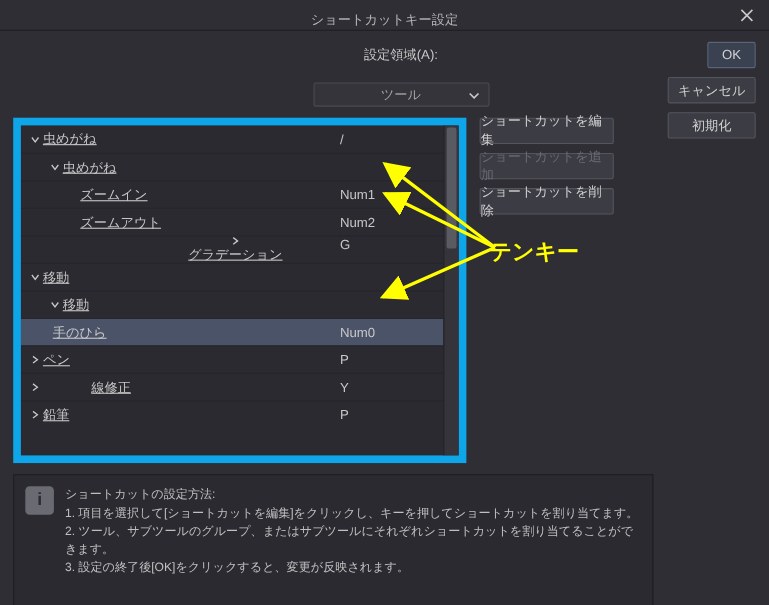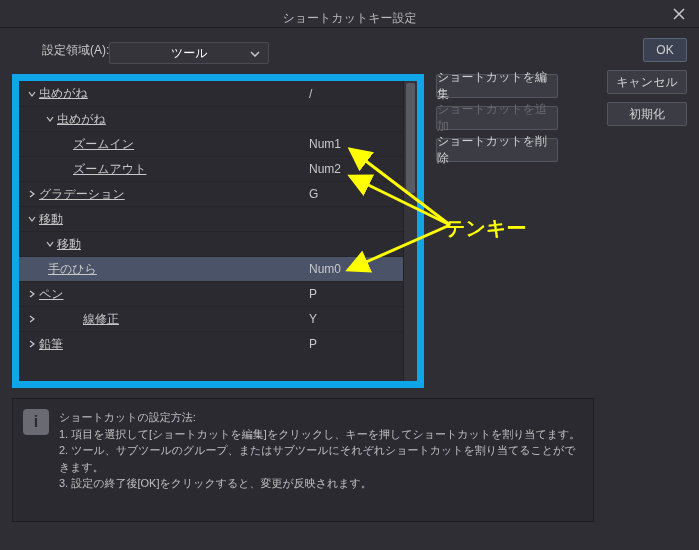--- a/index.html
+++ b/index.html
@@ -29,32 +29,34 @@
   color: #c8c8c8;
   font-size: 14px;
 }
 .content {
   position: absolute;
   left: 0; top: 28px; right: 0; bottom: 0;
   padding: 8px 12px 12px 12px;
 }
 .setting-row {
   display: flex;
-  gap: 0;
+  align-items: center;
+  gap: 16px;
   padding: 6px 0 10px 30px;
+  flex-direction: column;
 }
 .setting-row .label { color: #c8c8c8; }
 .select {
   width: 160px; height: 22px;
   background: #34343a;
   border: 1px solid #4a4a52;
   border-radius: 2px;
   display: flex; align-items: center; justify-content: center;
   position: relative;
-  color: #ffffff;
+  color: #a3a3a3;
 }
 .select .chevron {
   position: absolute; right: 8px; top: 50%;
   transform: translateY(-50%);
 }
 .main-row { display: flex; gap: 12px; }
 .tree-wrap {
   width: 412px;
   border: 7px solid #0ea5e9;
   background: #2a2a30;
@@ -211,21 +213,21 @@
           <div class="tree-row indent-2" style="position: relative;">
             <span class="caret"></span>
             <span class="name">ズームイン</span>
             <span class="key">Num1</span>
           </div>
           <div class="tree-row indent-2" style="position: relative;">
             <span class="caret"></span>
             <span class="name">ズームアウト</span>
             <span class="key">Num2</span>
           </div>
-          <div class="tree-row indent-0" style="position: relative;">
+          <div class="tree-row indent-0" style="position: relative; flex-direction: column;">
             <span class="caret">
               <svg width="8" height="8" viewBox="0 0 8 8">
                 <path d="M2 1 L6 4 L2 7" stroke="#c8c8c8" stroke-width="1.2" fill="none"></path>
               </svg>
             </span>
             <span class="name">グラデーション</span>
             <span class="key">G</span>
           </div>
           <div class="tree-row indent-0" style="position: relative;">
             <span class="caret">

